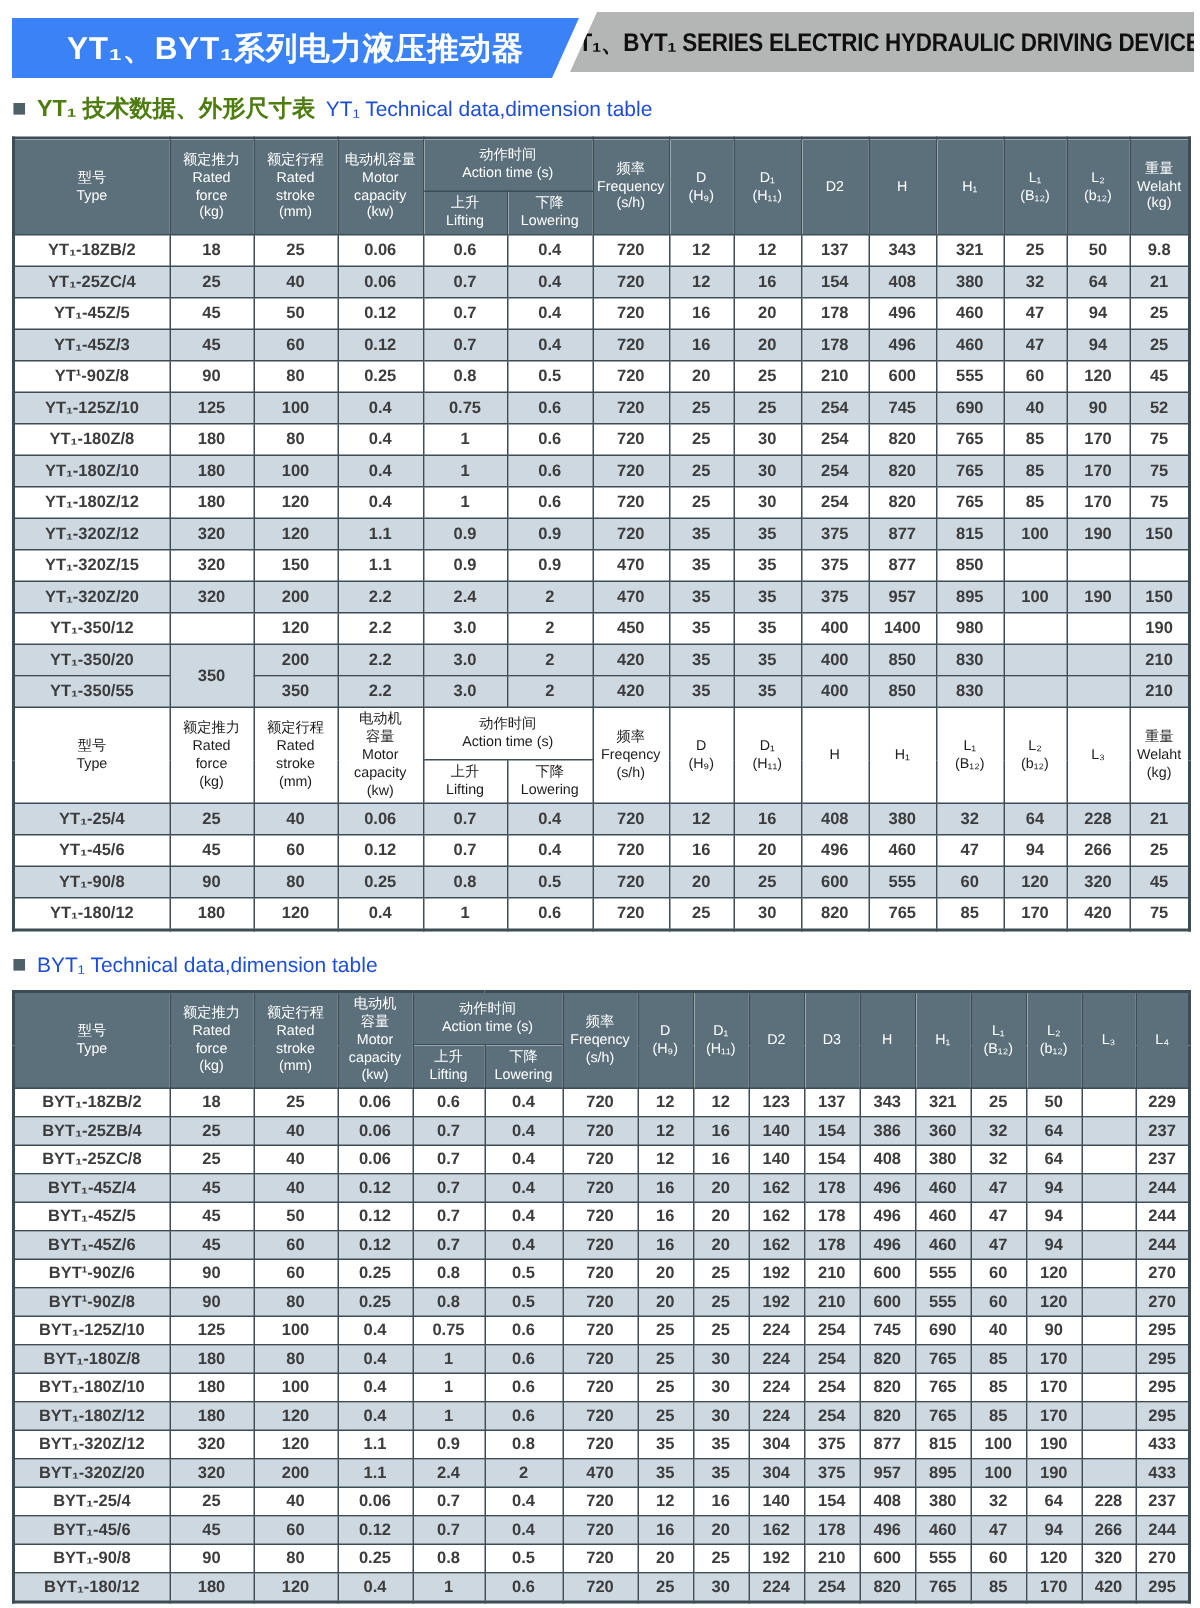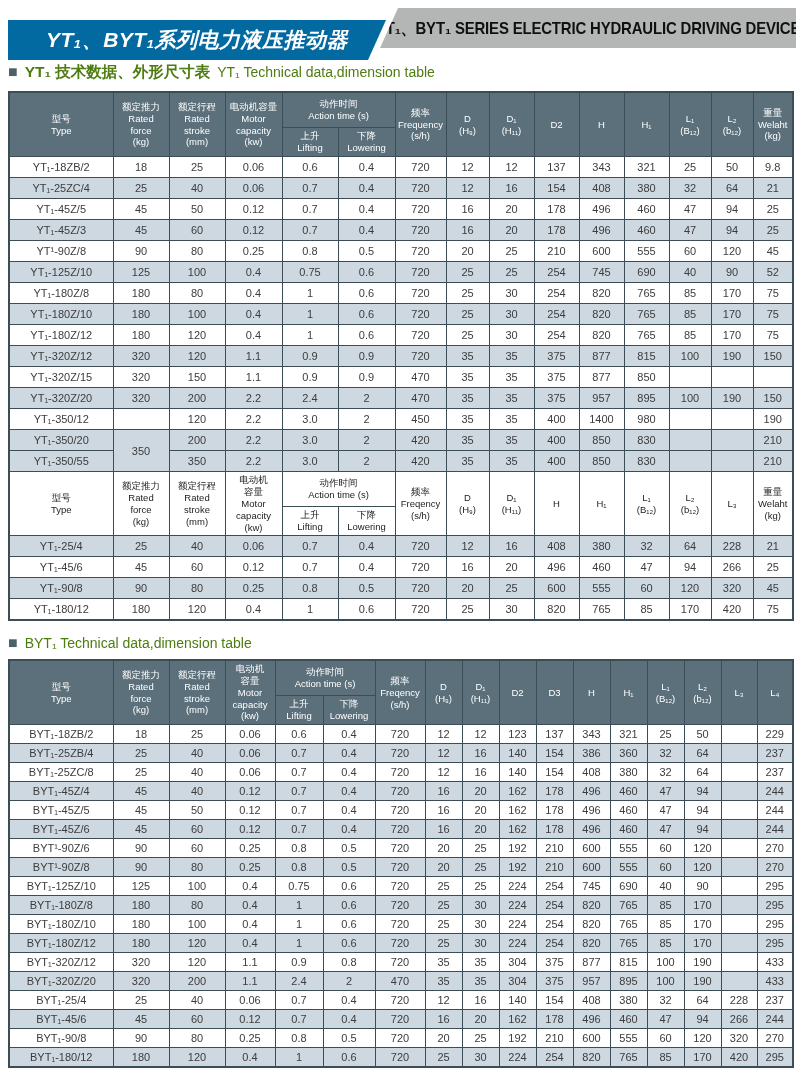--- a/index.html
+++ b/index.html
@@ -1,51 +1,51 @@
 <!DOCTYPE html>
 <html><head>
 <meta charset="utf-8">
 <style>
   html,body{margin:0;padding:0;background:#fff;}
   .page{position:relative;width:800px;height:1072px;background:#ffffff;overflow:hidden;
         font-family:"Liberation Sans","DejaVu Sans",sans-serif;color:#333;}
 
   
   .banner{position:relative;height:40px;margin:8px 4px 0 8px;}
-  .banner-left{position:absolute;left:0;top:12px;width:378px;height:40px;background:#0369a1;
+  .banner-left{position:absolute;left:0;top:4px;width:378px;height:40px;background:#3b82f6;
                clip-path:polygon(0 0,100% 0,calc(100% - 18px) 100%,0 100%);
-               display:flex;align-items:center;justify-content:center;font-style:italic;}
+               display:flex;align-items:center;justify-content:center;}
   .banner-left span{color:#fff;font-weight:bold;font-size:21px;letter-spacing:0.5px;}
   .banner-right{position:absolute;left:372px;right:0;top:0;height:40px;background:#b4b6b5;
                 clip-path:polygon(18px 0,100% 0,100% 100%,0 100%);
                 display:flex;align-items:center;justify-content:center;}
   .banner-right span{color:#101010;font-weight:bold;font-size:17px;transform:scaleX(0.88);
                      white-space:nowrap;letter-spacing:-0.2px;}
 
   
   .section-title{display:flex;align-items:baseline;gap:7px;margin:14px 8px 8px 8px;}
   .section-title .marker{color:#4e616b;font-size:16px;line-height:1;}
   .section-title .cn{font-weight:bold;font-size:15.5px;color:#4d7c0f;}
-  .section-title .en{font-size:14px;color:#4d7c0f;}
+  .section-title .en{font-size:14px;color:#1d4ed8;}
 
   
   table{border-collapse:collapse;table-layout:fixed;margin:0 8px;width:784px;
         border:2px solid #3d4d56;}
   th,td{border:1px solid #3d4d56;text-align:center;vertical-align:middle;
         overflow:hidden;padding:0 1px;}
   thead th{background:#5b707b;color:#fff;font-weight:normal;font-size:9.5px;
            line-height:1.25;white-space:pre-line;padding:2px 0;}
   thead tr.r1 th{height:30px;}
   thead tr.r2 th{height:24px;}
   tbody.subhead th{background:#fff;color:#1c1c1c;font-weight:normal;font-size:9.5px;
                    line-height:1.25;white-space:pre-line;padding:2px 0;}
   tbody.subhead tr.r1 th{height:30px;}
   tbody.subhead tr.r2 th{height:24px;}
   tbody.data td{font-size:11px;color:#3c3c3c;background:#fff;}
-  tbody.data tr{height:21px;}
+  tbody.data tr{height:21px;font-weight:bold;}
   #t2 tbody.data tr{height:19px;}
   tbody.data tr.alt td{background:#cdd8e1;}
   
   td.merged{background:#cdd8e1;}
 </style>
 </head>
 <body>
 
 <div class="page">
 

